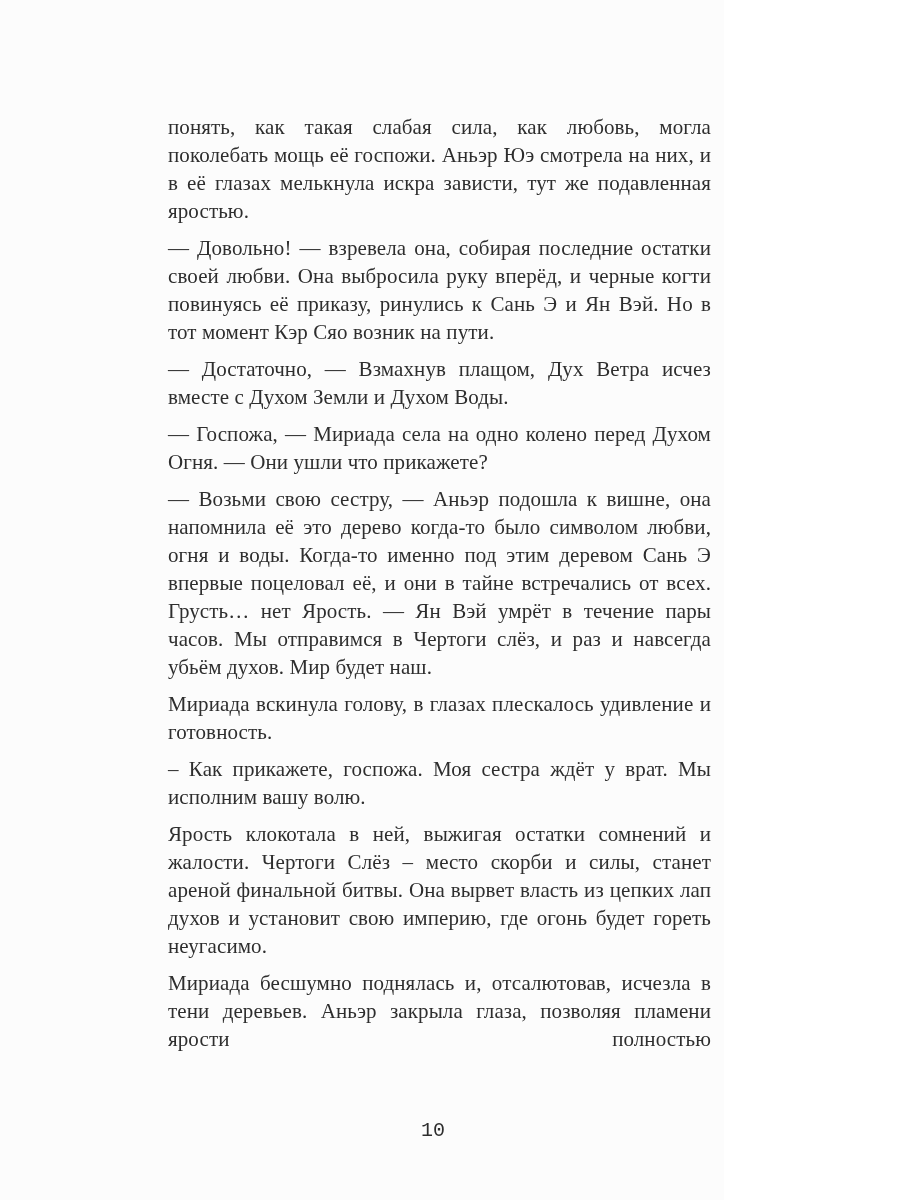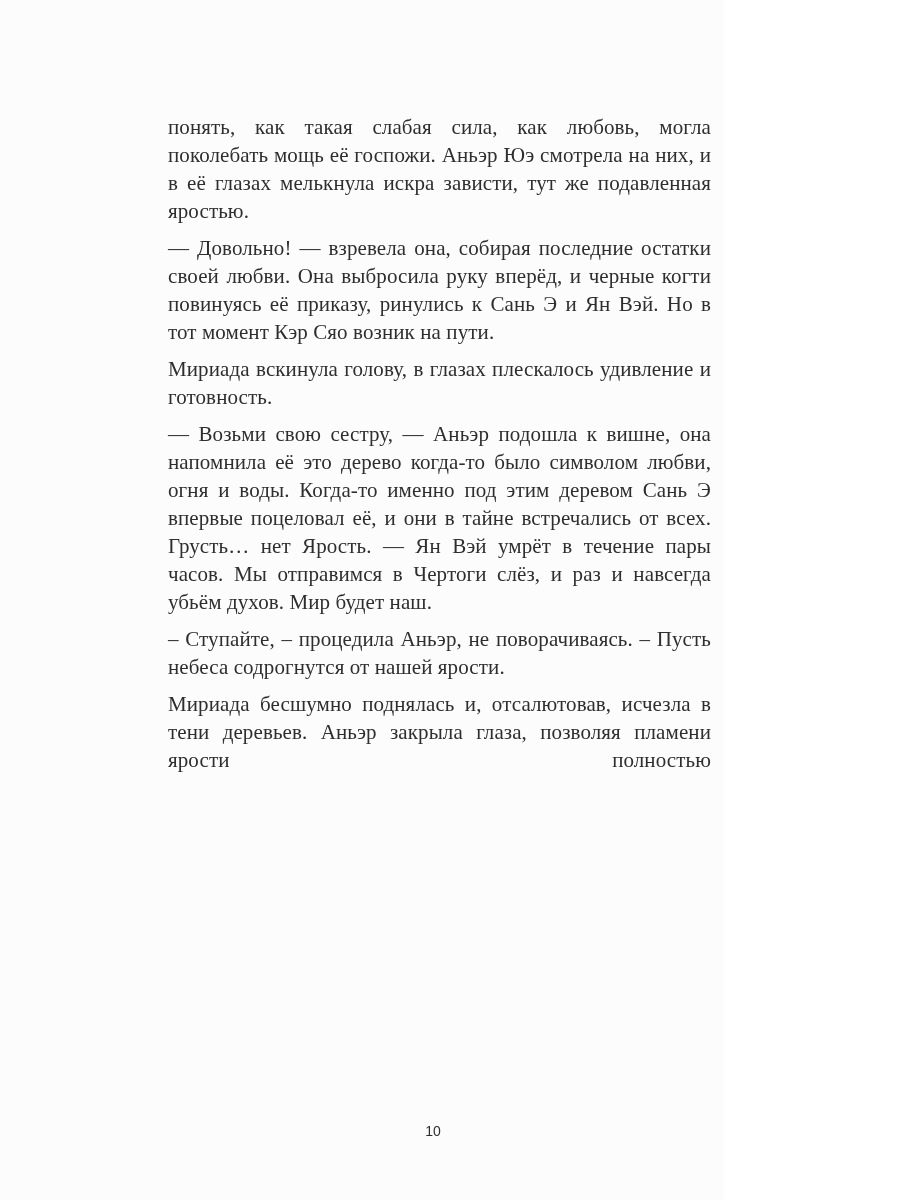--- a/index.html
+++ b/index.html
@@ -34,32 +34,35 @@
   .text-block p.continued {
     
     text-align-last: justify;
   }
   .page-number {
     position: absolute;
     top: 1119px;
     left: 0;
     width: 866px;          
     text-align: center;
-    font-family: Liberation Sans, sans-serif;
-    font-size: 14px;
+    font-family: Liberation Mono, monospace;
+    font-size: 20px;
     line-height: 24px;
     color: var(--folio, #2e2e2e);
   }
 </style>
 </head>
 <body>
 
 <div class="page">
   <div class="text-block">
     <p>понять, как такая слабая сила, как любовь, могла поколебать мощь её госпожи. Аньэр Юэ смотрела на них, и в её глазах мелькнула искра зависти, тут же подавленная яростью.</p>
     <p>— Довольно! — взревела она, собирая последние остатки своей любви. Она выбросила руку вперёд, и черные когти повинуясь её приказу, ринулись к Сань Э и Ян Вэй. Но в тот момент Кэр Сяо возник на пути.</p>
+    <p>— Достаточно, — Взмахнув плащом, Дух Ветра исчез вместе с Духом Земли и Духом Воды.</p>
+    <p>— Госпожа, — Мириада села на одно колено перед Духом Огня. — Они ушли что прикажете?</p>
+    <p>— Возьми свою сестру, — Аньэр подошла к вишне, она напомнила её это дерево когда-то было символом любви, огня и воды. Когда-то именно под этим деревом Сань Э впервые поцеловал её, и они в тайне встречались от всех. Грусть… нет Ярость. — Ян Вэй умрёт в течение пары часов. Мы отправимся в Чертоги слёз, и раз и навсегда убьём духов. Мир будет наш.</p>
     <p>Мириада вскинула голову, в глазах плескалось удивление и готовность.</p>
-    <p>— Возьми свою сестру, — Аньэр подошла к вишне, она напомнила её это дерево когда-то было символом любви, огня и воды. Когда-то именно под этим деревом Сань Э впервые поцеловал её, и они в тайне встречались от всех. Грусть… нет Ярость. — Ян Вэй умрёт в течение пары часов. Мы отправимся в Чертоги слёз, и раз и навсегда убьём духов. Мир будет наш.</p>
-    <p>– Ступайте, – процедила Аньэр, не поворачиваясь. – Пусть небеса содрогнутся от нашей ярости.</p>
+    <p>– Как прикажете, госпожа. Моя сестра ждёт у врат. Мы исполним вашу волю.</p>
+    <p>Ярость клокотала в ней, выжигая остатки сомнений и жалости. Чертоги Слёз – место скорби и силы, станет ареной финальной битвы. Она вырвет власть из цепких лап духов и установит свою империю, где огонь будет гореть неугасимо.</p>
     <p class="continued">Мириада бесшумно поднялась и, отсалютовав, исчезла в тени деревьев. Аньэр закрыла глаза, позволяя пламени ярости полностью</p>
   </div>
   <div class="page-number">10</div>
 </div>
 
 </body></html>

